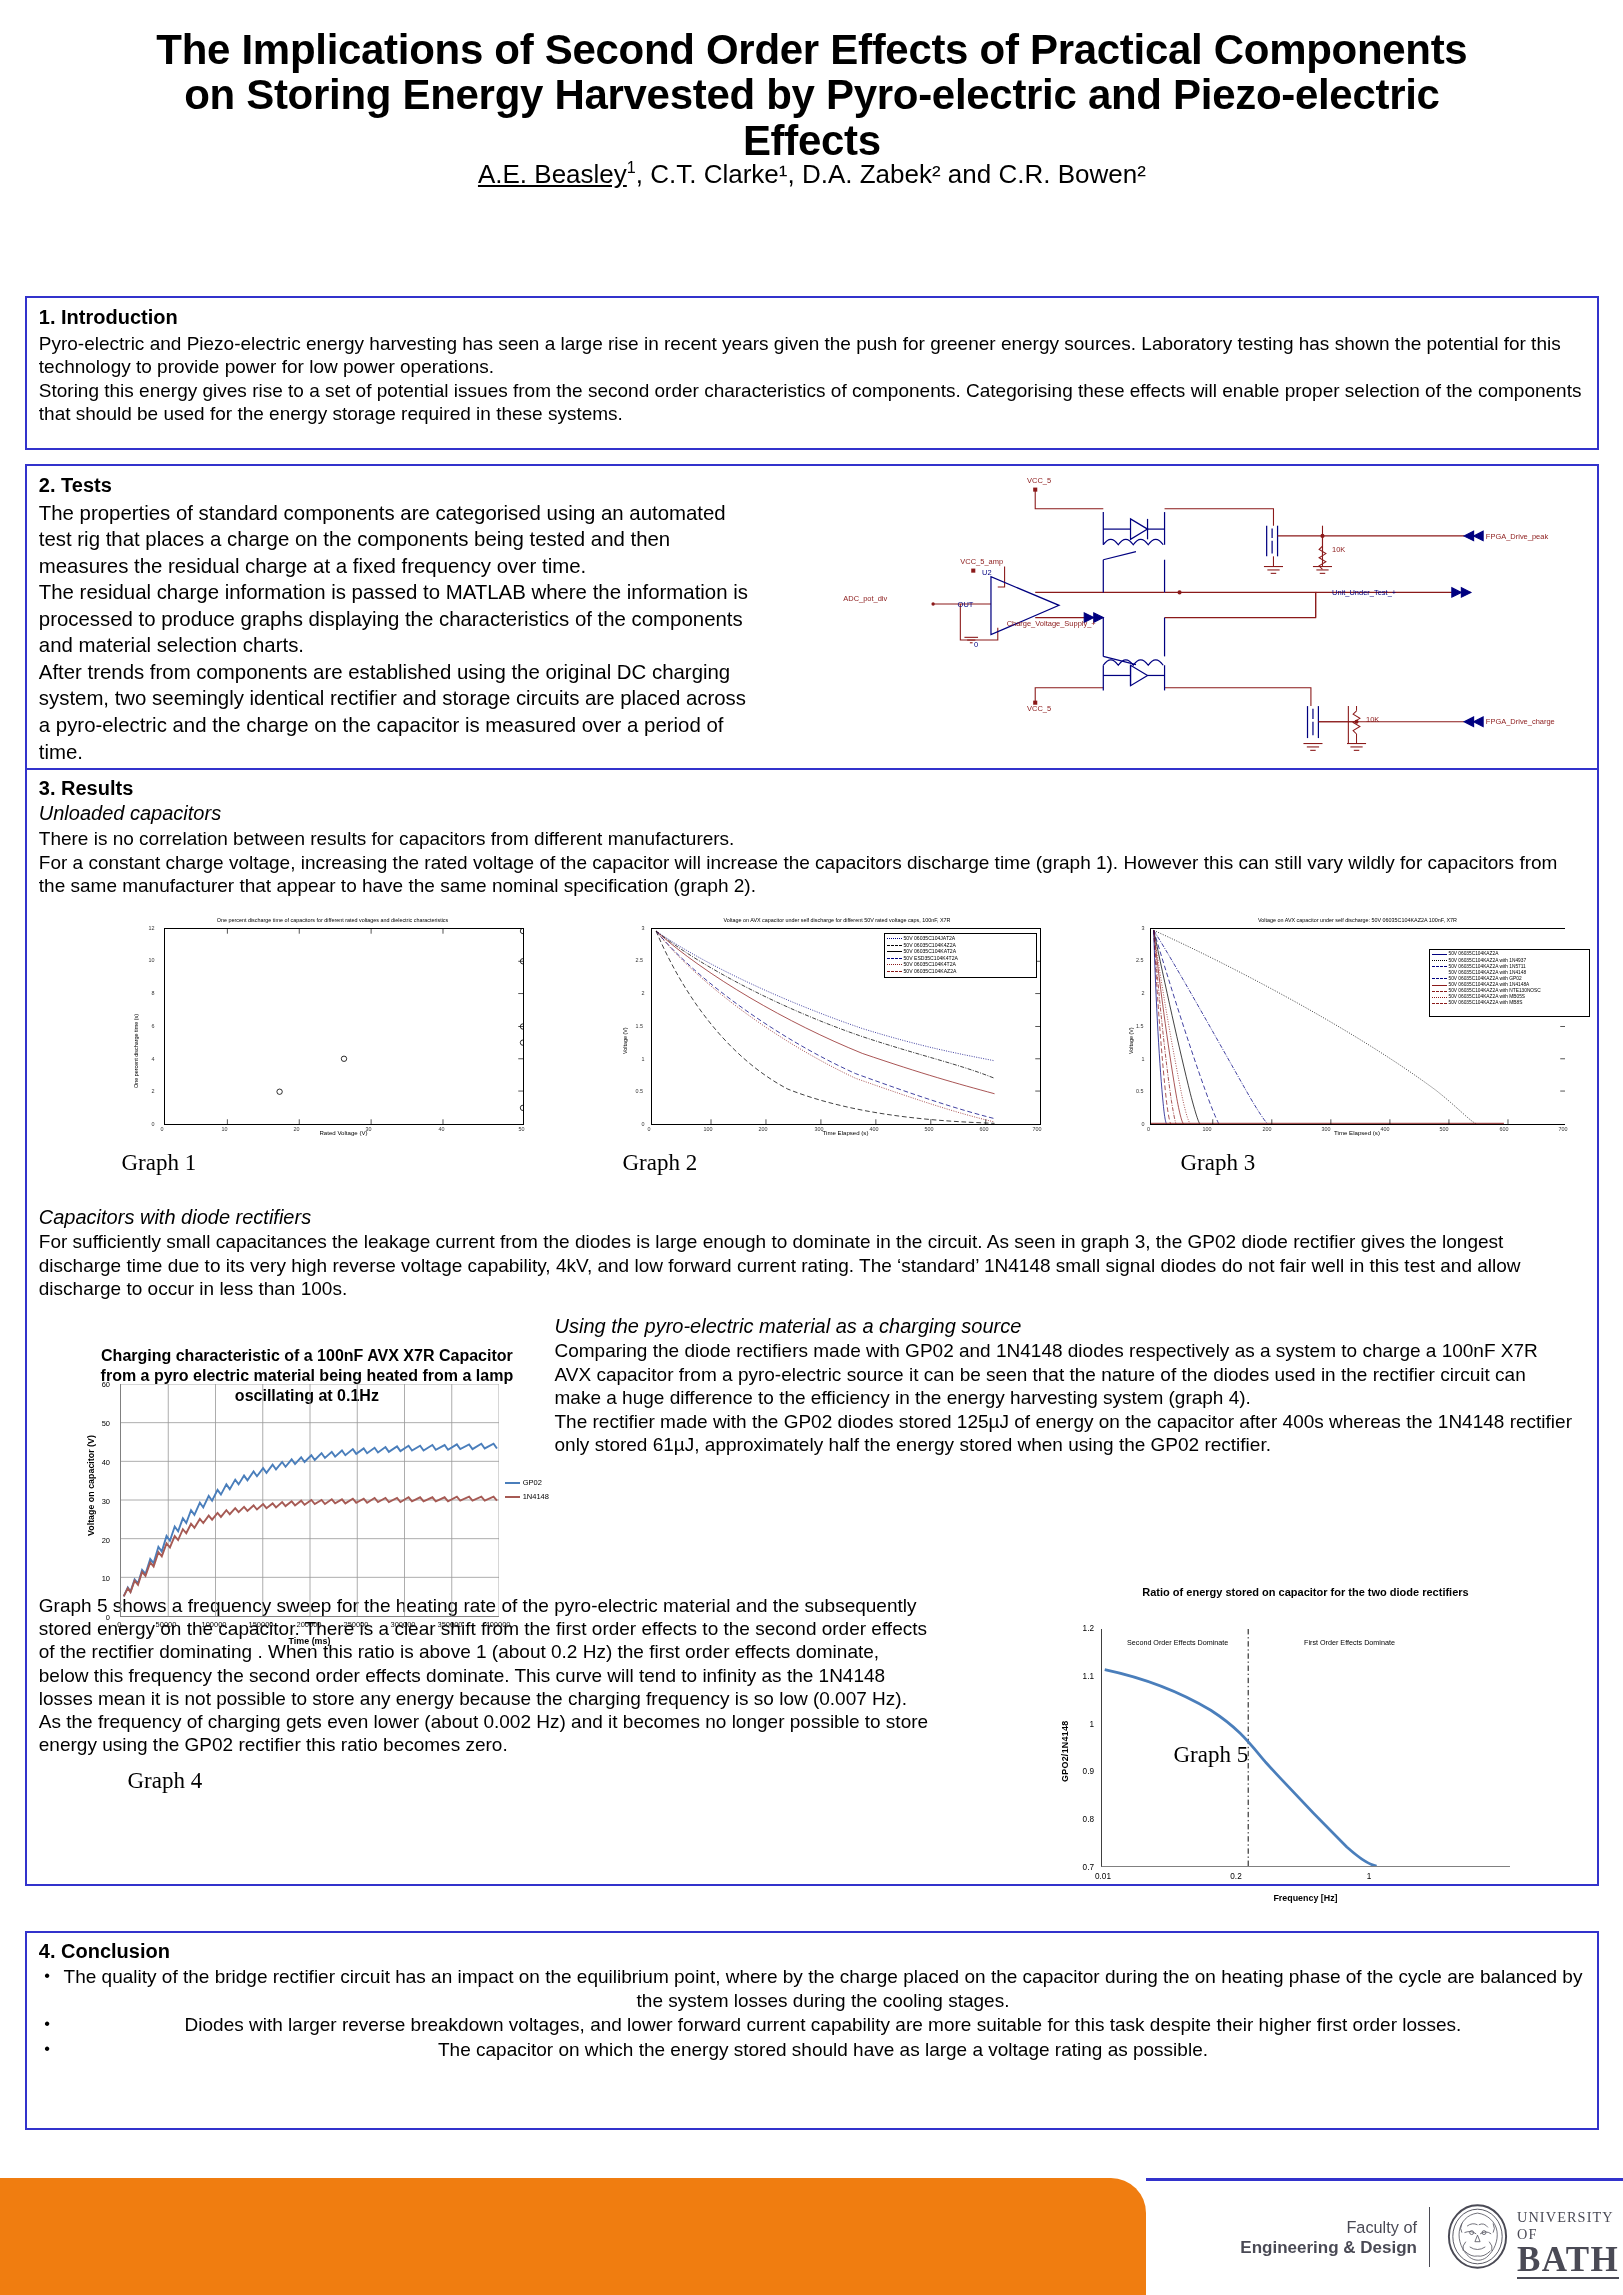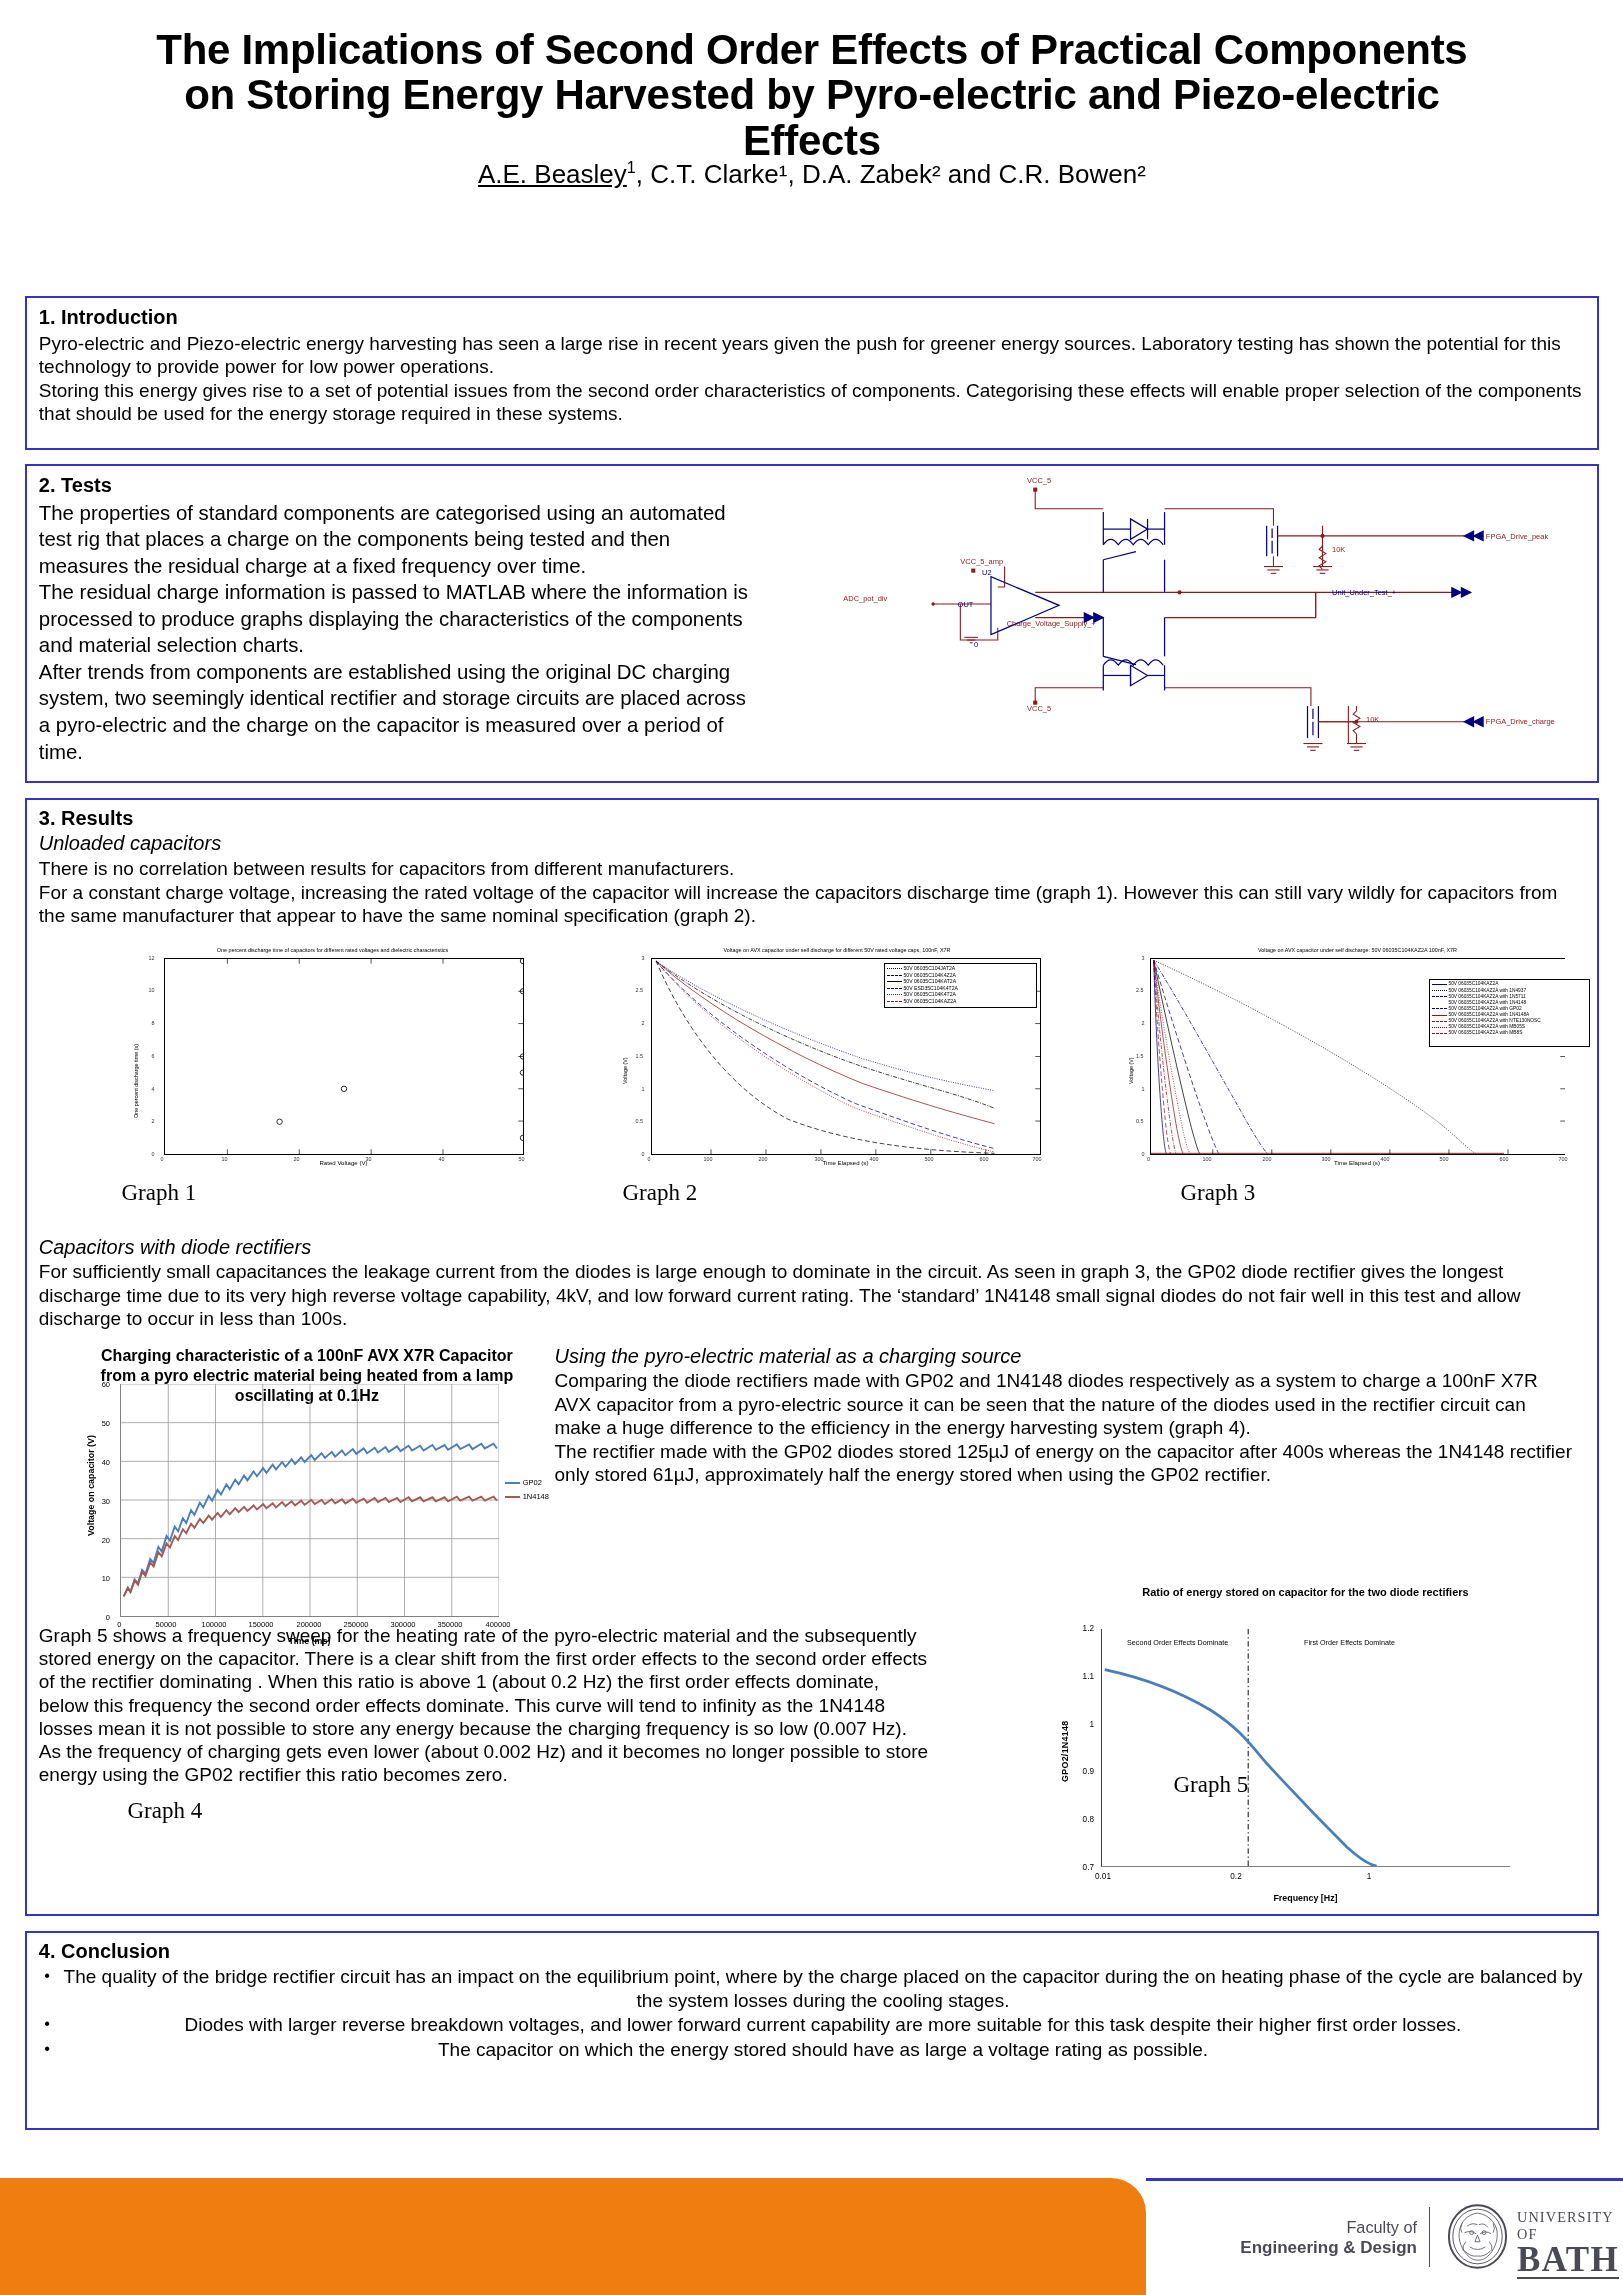--- a/index.html
+++ b/index.html
@@ -29,21 +29,21 @@
   .box{
     position:absolute;border:2.7px solid #3333cc;background:#fff;box-sizing:border-box;
   }
   .sec-title{font-size:20px;font-weight:bold;margin:0 0 2.7px 0;}
   .sub-title{font-size:20px;font-style:italic;margin:0 0 1.4px 0;}
   .para{font-size:19px;line-height:1.22;margin:0 0 0.7px 0;}
   .para-narrow{font-size:20.4px;line-height:1.30;margin:0;}
 
   #box-intro{left:24.5px;top:296px;width:1574px;height:154px;padding:8.2px 12.3px;}
   #box-tests{left:24.5px;top:464px;width:1574px;height:319px;padding:8.2px 12.3px;}
-  #box-results{left:24.5px;top:798px;width:1574px;height:1118px;padding:6.8px 12.3px;}
+  #box-results{left:24.5px;top:768px;width:1574px;height:1118px;padding:6.8px 12.3px;}
   #box-conc{left:24.5px;top:1931px;width:1574px;height:199px;padding:6.8px 12.3px;}
 
   .tests-text{width:722px;}
 
   
   .schematic{position:absolute;left:804px;top:5.4px;width:742px;height:300px;}
 
   
   .graphrow{position:absolute;left:0;top:148px;width:1553px;height:272px;}
   .gfig{position:absolute;background:#fff;}

